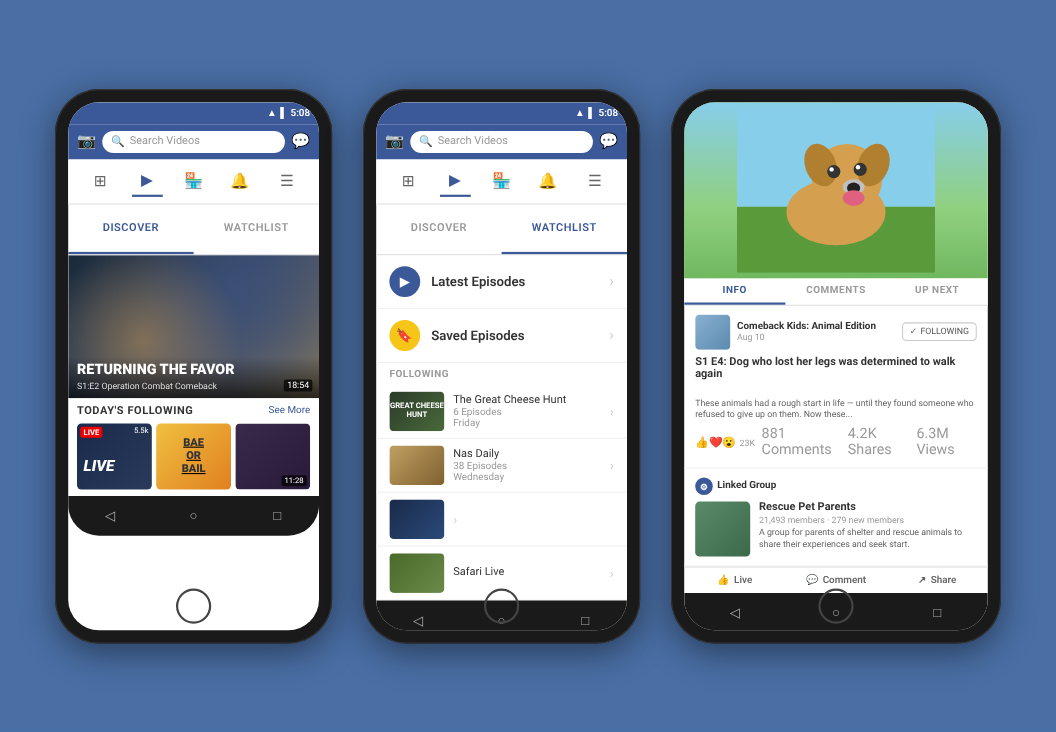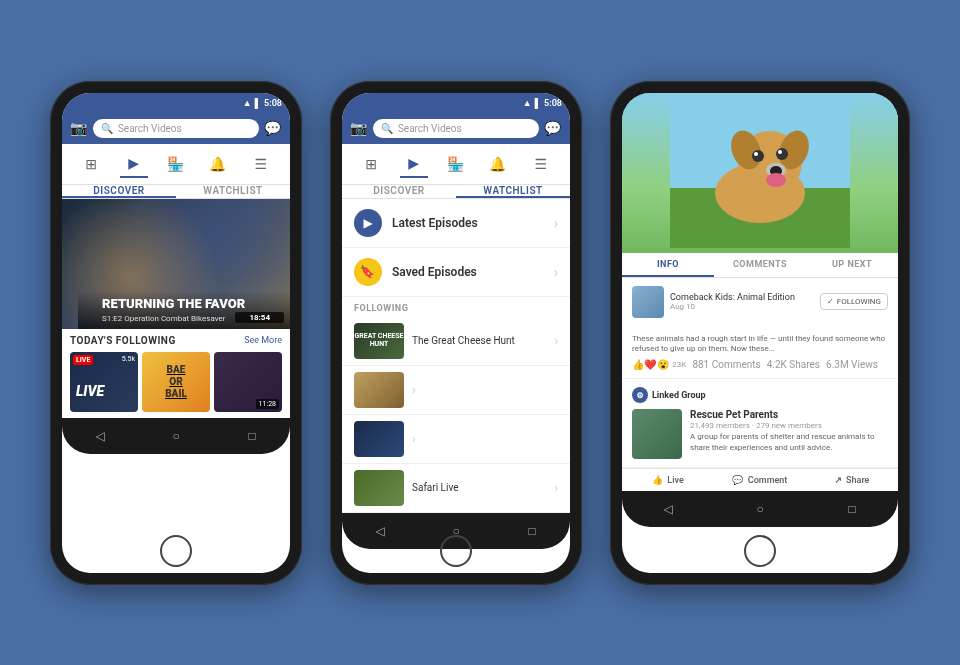--- a/index.html
+++ b/index.html
@@ -157,21 +157,21 @@
 
     
     .tabs-row {
       display: flex;
       border-bottom: 1px solid #e0e0e0;
     }
 
     .tab {
       flex: 1;
       text-align: center;
-      padding: 0 0;
+      padding: 16px 0;
       font-size: 10px;
       font-weight: 600;
       color: #999;
       letter-spacing: 0.5px;
     }
 
     .tab.active {
       color: #3b5998;
       border-bottom: 2px solid #3b5998;
     }
@@ -181,23 +181,23 @@
       width: 100%;
       height: 130px;
       background: linear-gradient(135deg, #2a3a5c 0%, #4a5a7c 50%, #c8a060 100%);
       position: relative;
       overflow: hidden;
     }
 
     .hero-video-overlay {
       position: absolute;
       bottom: 0;
-      left: 16px;
+      left: 0;
       right: 0;
-      padding: 6px 24px;
+      padding: 6px 8px;
       background: linear-gradient(transparent, rgba(0,0,0,0.7));
     }
 
     .hero-title {
       color: #fff;
       font-size: 13px;
       font-weight: 900;
       line-height: 1.1;
       text-transform: uppercase;
     }
@@ -208,23 +208,22 @@
       margin-top: 2px;
     }
 
     .hero-duration {
       position: absolute;
       bottom: 6px;
       right: 6px;
       background: rgba(0,0,0,0.7);
       color: #fff;
       font-size: 8px;
-      padding: 1px 14px;
+      padding: 1px 3px;
       border-radius: 2px;
-      font-weight: bold;
     }
 
     .spotlight-section {
       padding: 6px 8px;
     }
 
     .spotlight-header {
       display: flex;
       justify-content: space-between;
       align-items: center;
@@ -498,21 +497,21 @@
       height: 100%;
       background: linear-gradient(135deg, #8ab0d0, #5a8ab0);
     }
 
     .show-info-text {
       flex: 1;
     }
 
     .show-name {
       font-size: 9px;
-      font-weight: 400;
+      font-weight: 700;
       color: #333;
     }
 
     .show-date {
       font-size: 8px;
       color: #999;
     }
 
     .following-btn {
       background: #fff;
@@ -552,23 +551,22 @@
       align-items: center;
     }
 
     .reaction-count {
       font-size: 8px;
       color: #999;
       margin-left: 3px;
     }
 
     .episode-stats {
-      font-size: 10px;
+      font-size: 13px;
       color: #999;
-      text-align: right;
     }
 
     
     .linked-group {
       padding: 8px 10px;
       border-bottom: 1px solid #f0f0f0;
     }
 
     .linked-group-label {
       display: flex;
@@ -726,21 +724,21 @@
 
       <div class="tabs-row">
         <div class="tab active">DISCOVER</div>
         <div class="tab">WATCHLIST</div>
       </div>
 
       <div class="hero-video">
         <div class="hero-video-content">
           <div class="hero-video-overlay">
             <div class="hero-title">RETURNING THE FAVOR</div>
-            <div class="hero-subtitle">S1:E2 Operation Combat Bikesaver</div>
+            <div class="hero-subtitle">S1:E2 Operation Combat Comeback</div>
           </div>
         </div>
         <div class="hero-duration">18:54</div>
       </div>
 
       <div class="spotlight-section">
         <div class="spotlight-header">
           <span class="spotlight-title">TODAY'S FOLLOWING</span>
           <span class="see-more">See More</span>
         </div>
@@ -824,27 +822,38 @@
 
       <div class="following-label">FOLLOWING</div>
 
       <div>
         <div class="show-list-item">
           <div class="show-thumbnail">
             <div class="show-thumb-cheese">GREAT CHEESE HUNT</div>
           </div>
           <div class="show-info">
             <div class="show-title">The Great Cheese Hunt</div>
+            <div class="show-meta">
+              <span>6 Episodes</span><br>
+              <span>Friday</span>
+            </div>
           </div>
           <span class="show-chevron">›</span>
         </div>
 
         <div class="show-list-item">
           <div class="show-thumbnail">
             <div class="show-thumb-nas"></div>
+          </div>
+          <div class="show-info">
+            <div class="show-title">Nas Daily</div>
+            <div class="show-meta">
+              <span>38 Episodes</span><br>
+              <span>Wednesday</span>
+            </div>
           </div>
           <span class="show-chevron">›</span>
         </div>
 
         <div class="show-list-item">
           <div class="show-thumbnail">
             <div class="show-thumb-showdown"></div>
           </div>
           <span class="show-chevron">›</span>
         </div>
@@ -917,20 +926,21 @@
           <div class="show-info-text">
             <div class="show-name">Comeback Kids: Animal Edition</div>
             <div class="show-date">Aug 10</div>
           </div>
           <div class="following-btn">
             <span>✓</span>
             <span>FOLLOWING</span>
           </div>
         </div>
 
+        <div class="episode-title">S1 E4: Dog who lost her legs was determined to walk again</div>
         <div class="episode-desc">These animals had a rough start in life — until they found someone who refused to give up on them. Now these...</div>
 
         <div class="episode-reactions">
           <div class="reaction-icons">
             <span style="font-size:10px;">👍</span>
             <span style="font-size:10px;">❤️</span>
             <span style="font-size:10px;">😮</span>
             <span class="reaction-count">23K</span>
           </div>
           <span class="episode-stats">881 Comments</span>
@@ -942,21 +952,21 @@
       <div class="linked-group">
         <div class="linked-group-label">
           <div class="linked-icon">⚙</div>
           <span>Linked Group</span>
         </div>
         <div class="group-card">
           <div class="group-thumb"></div>
           <div class="group-info">
             <div class="group-name">Rescue Pet Parents</div>
             <div class="group-members">21,493 members · 279 new members</div>
-            <div class="group-desc">A group for parents of shelter and rescue animals to share their experiences and until advice.</div>
+            <div class="group-desc">A group for parents of shelter and rescue animals to share their experiences and seek start.</div>
           </div>
         </div>
       </div>
 
       <div class="action-bar">
         <div class="action-btn">
           <span>👍</span>
           <span>Live</span>
         </div>
         <div class="action-btn">

